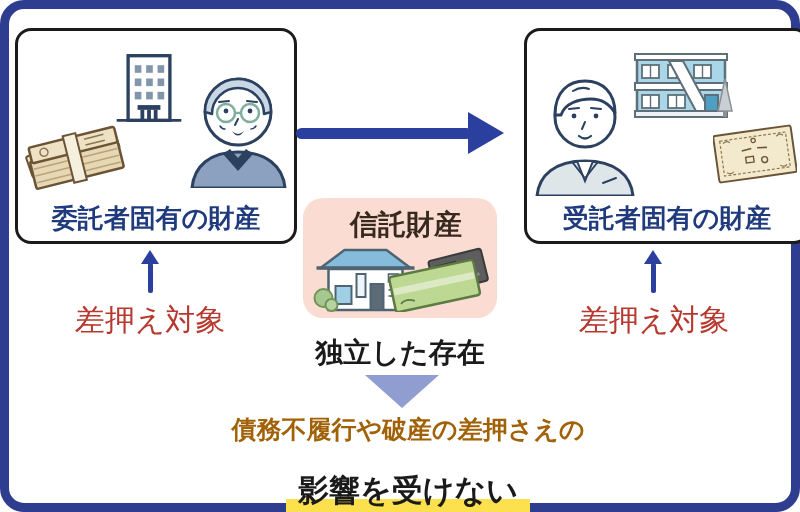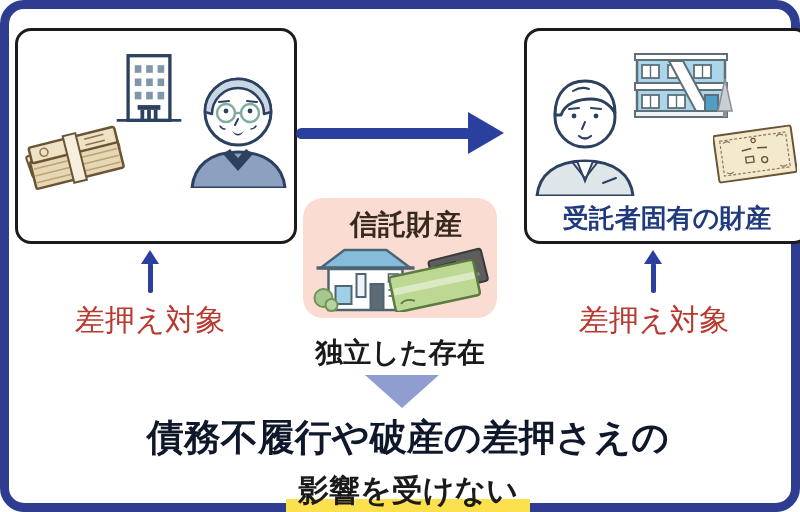--- a/index.html
+++ b/index.html
@@ -55,21 +55,21 @@
     left:290px;top:334px;width:220px;text-align:center;
     font-size:28px;font-weight:bold;color:#1a1a1a;
   }
   .down-triangle{
     left:365px;top:375px;width:0;height:0;
     border-left:37px solid transparent;border-right:37px solid transparent;
     border-top:33px solid #8f9dd1;
   }
   .conclusion1{
     left:98px;top:413px;width:620px;text-align:center;
-    font-size:37px;font-weight:bold;color:#0f172a;
+    font-size:25px;font-weight:bold;color:#a16207;
   }
   .conclusion2{
     left:98px;top:450px;width:620px;text-align:center;
     font-size:31px;font-weight:bold;color:#1a1a1a;margin-top:20px;
   }
   .hl{
     display:inline-block;padding:0 12px 6px;
     background:linear-gradient(to bottom, rgba(0,0,0,0) 60%, #fde04e 60%);
   }
   svg{display:block;}
@@ -129,20 +129,21 @@
       <circle cx="64" cy="45" r="2.4" fill="#2c4160"></circle>
       <circle cx="40" cy="47" r="9" fill="none" stroke="#7fae9e" stroke-width="2.5"></circle>
       <circle cx="64" cy="47" r="9" fill="none" stroke="#7fae9e" stroke-width="2.5"></circle>
       <line x1="49" y1="47" x2="55" y2="47" stroke="#7fae9e" stroke-width="2.5"></line>
       <path d="M52,53 l-3,6" stroke="#2c4160" stroke-width="2" fill="none" stroke-linecap="round"></path>
       <path d="M46,65 q6,6 12,0 q-6,9 -12,0 Z" fill="#2c4160"></path>
       <path d="M34,60 q2,3 5,3" stroke="#2c4160" stroke-width="1.5" fill="none" stroke-linecap="round"></path>
       <path d="M70,60 q-2,3 -5,3" stroke="#2c4160" stroke-width="1.5" fill="none" stroke-linecap="round"></path>
     </svg>
 
+    <div class="abs asset-label">委託者固有の財産</div>
   </div>
 
   <div class="abs trust-shaft"></div>
   <div class="abs trust-head"></div>
 
   <div class="abs asset-box" style="left:476px;top:28px;width:280px;height:210px;margin-left:48px;">
 
     <svg class="abs" style="left:6px;top:40px;" width="105" height="125" viewBox="0 0 105 125">
       <path d="M4,125 C6,104 22,90 52,90 C82,90 98,104 100,125 Z" fill="#dfe6ea" stroke="#2c4160" stroke-width="3" stroke-linejoin="round"></path>
       <path d="M44,90 L52,110 L60,90 Z" fill="#ffffff" stroke="#2c4160" stroke-width="2"></path>

